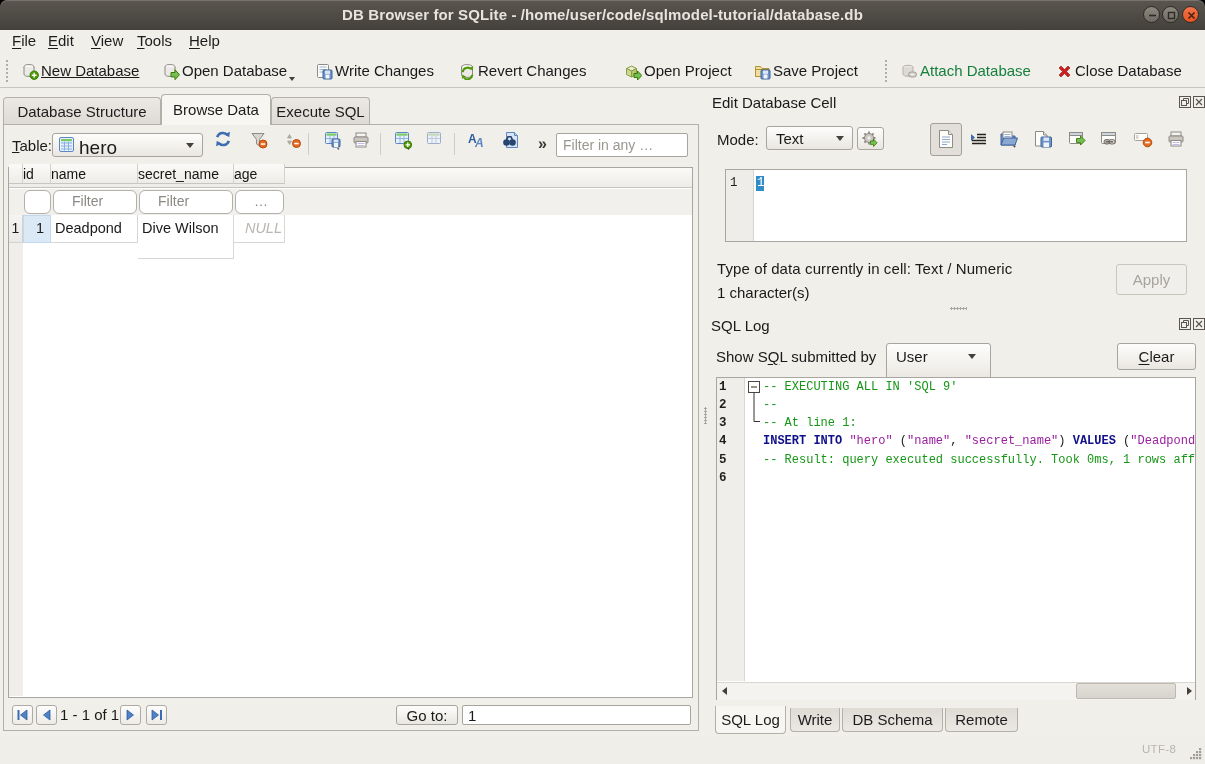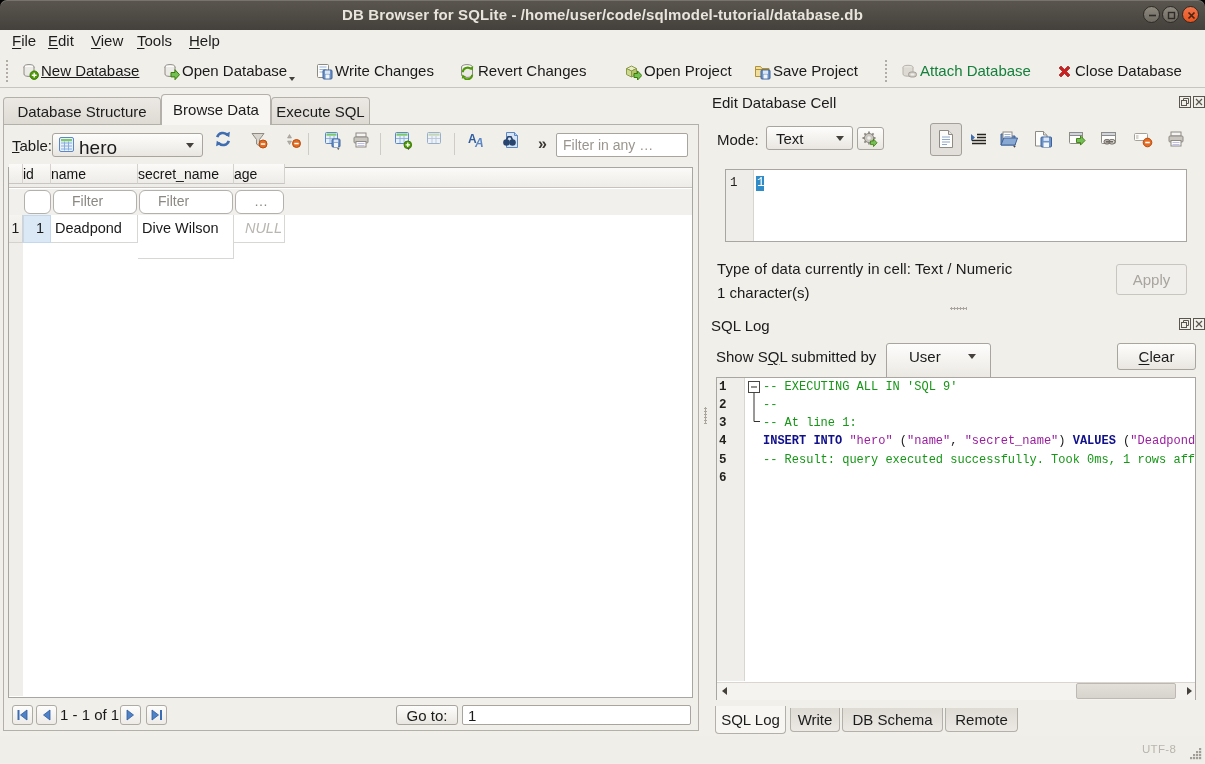--- a/index.html
+++ b/index.html
@@ -355,21 +355,21 @@
 <svg class="abs" style="left:1179px;top:318px;" width="12" height="12" viewBox="0 0 12 12">
     <rect x="0.5" y="0.5" width="11" height="11" fill="none" stroke="#5a564f"></rect>
     <rect x="2.5" y="4.5" width="5" height="5" fill="none" stroke="#5a564f"></rect>
     <path d="M4.5 4.5 v-2 h5 v5 h-2" fill="none" stroke="#5a564f"></path>
   </svg>
 <svg class="abs" style="left:1192.5px;top:318px;" width="12" height="12" viewBox="0 0 12 12">
     <rect x="0.5" y="0.5" width="11" height="11" fill="none" stroke="#5a564f"></rect>
     <path d="M3 3 L9 9 M9 3 L3 9" stroke="#5a564f" stroke-width="1.2"></path>
   </svg>
 <div class="abs" style="left:716px;top:348px;font-size:15px;">Show S<u style="text-underline-offset:2px;">Q</u>L submitted by</div>
-<div class="btn" style="left:886px;top:343px;width:105px;height:38px;font-size:15px;line-height:26px;padding-left:22px;">User</div>
+<div class="btn" style="left:886px;top:343px;width:105px;height:38px;font-size:15px;line-height:26px;padding-left:9px;">User</div>
 <div class="combo-arrow" style="left:968px;top:354px;"></div>
 <div class="btn" style="left:1117px;top:343px;width:79px;height:27px;text-align:center;font-size:15px;line-height:26px;"><u style="text-underline-offset:2px;">C</u>lear</div>
 
 <div id="code"></div>
 <div class="abs" style="left:717px;top:378px;width:28px;height:303px;background:#f0eeea;border-right:1px solid #d9d6d1;"></div>
 <div class="abs" style="left:719px;top:377.5px;font-family:'Liberation Mono',monospace;font-size:12.5px;line-height:18.3px;color:#211f1c;font-weight:bold;">1<br>2<br>3<br>4<br>5<br>6</div>
 
 <svg class="abs" style="left:746px;top:378px;" width="17" height="50" viewBox="0 0 17 50">
     <rect x="2.5" y="3.5" width="11" height="11" fill="#fff" stroke="#4a4742"></rect>
     <line x1="5" y1="9" x2="11" y2="9" stroke="#4a4742" stroke-width="1.2"></line>

